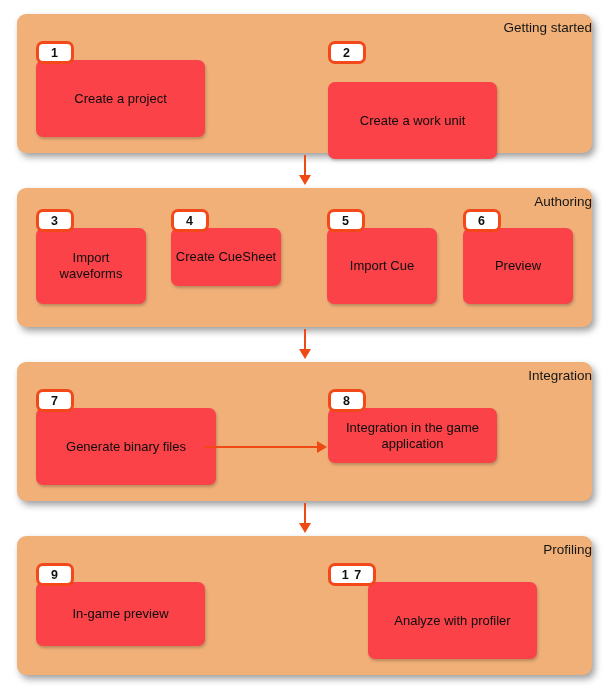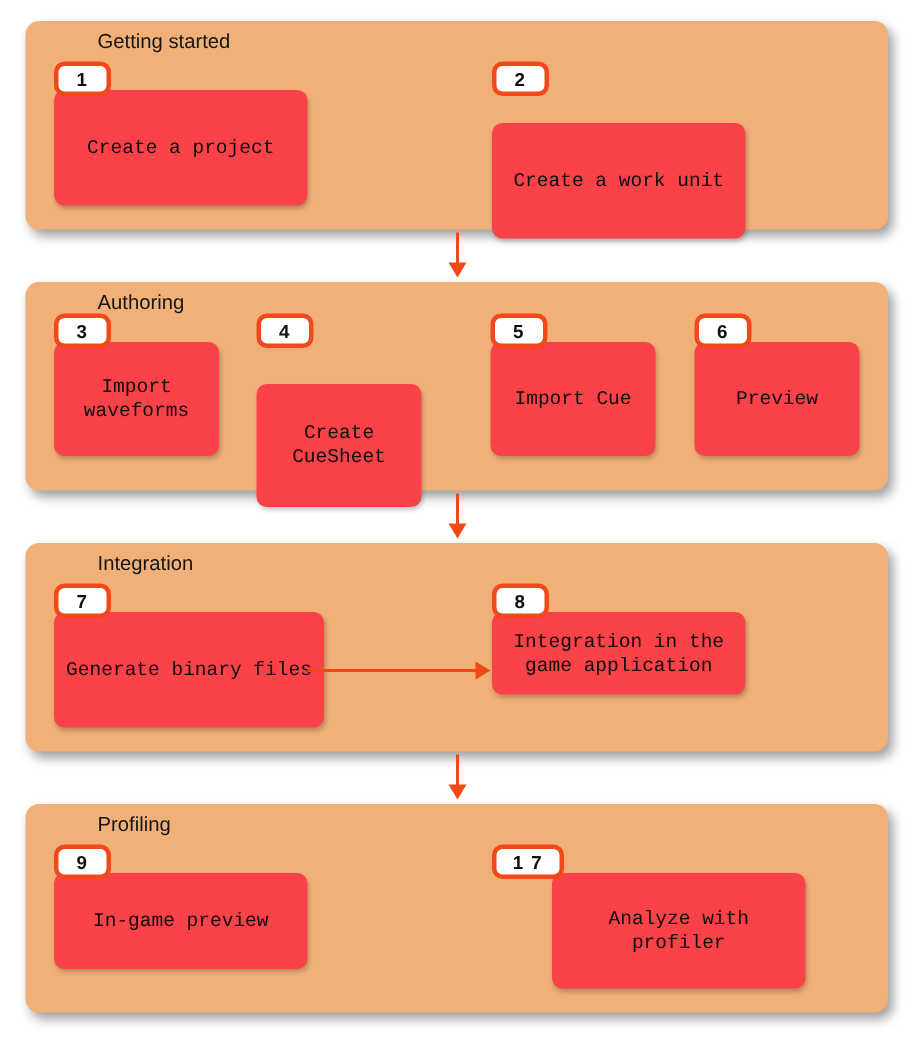--- a/index.html
+++ b/index.html
@@ -26,39 +26,38 @@
   
   .stage {
     position: absolute;
     background: #f0b078;
     border-radius: 9px;
     box-shadow: 3px 4px 7px rgba(0,0,0,0.38);
     box-sizing: border-box;
   }
   .stage-title {
     position: absolute;
-    left: 4px;
+    left: 16px;
     right: 0;
     top: 5px;
-    text-align: left;
+    text-align: right;
     font-size: 13.5px;
     color: #161616;
     line-height: 17px;
     white-space: nowrap;
     padding-left: 44px;
   }
 
   
   .step {
     position: absolute;
     background: #fb4248;
     border-radius: 7px;
     box-sizing: border-box;
     box-shadow: 1px 2px 3px rgba(0,0,0,0.22);
-    font-family: Liberation Mono, monospace;
   }
   .step-label {
     position: absolute;
     left: 4px;
     right: 4px;
     top: 50%;
     transform: translateY(-50%);
     text-align: center;
     font-size: 13px;
     line-height: 16px;
@@ -144,21 +143,21 @@
 
   <div class="stage" style="left:17px; top:188px; width:575px; height:139px;">
     <div class="stage-title">Authoring</div>
 
     <div class="badge w1" style="left:19px; top:21px;">3</div>
     <div class="step" style="left:19px; top:40px; width:110px; height:76px;">
       <div class="step-label">Import waveforms</div>
     </div>
 
     <div class="badge w1" style="left:154px; top:21px;">4</div>
-    <div class="step" style="left:154px; top:40px; width:110px; height:82px;margin-top:28px;">
+    <div class="step" style="left:154px; top:40px; width:110px; height:58px;">
       <div class="step-label">Create CueSheet</div>
     </div>
 
     <div class="badge w1" style="left:310px; top:21px;">5</div>
     <div class="step" style="left:310px; top:40px; width:110px; height:76px;">
       <div class="step-label">Import Cue</div>
     </div>
 
     <div class="badge w1" style="left:446px; top:21px;">6</div>
     <div class="step" style="left:446px; top:40px; width:110px; height:76px;">

